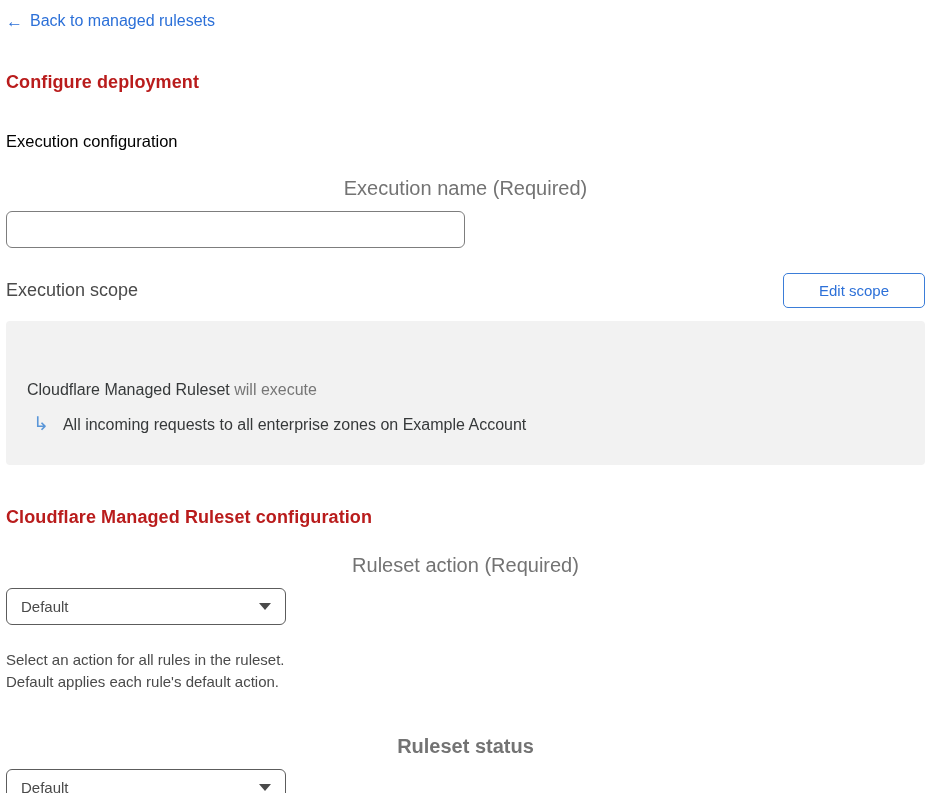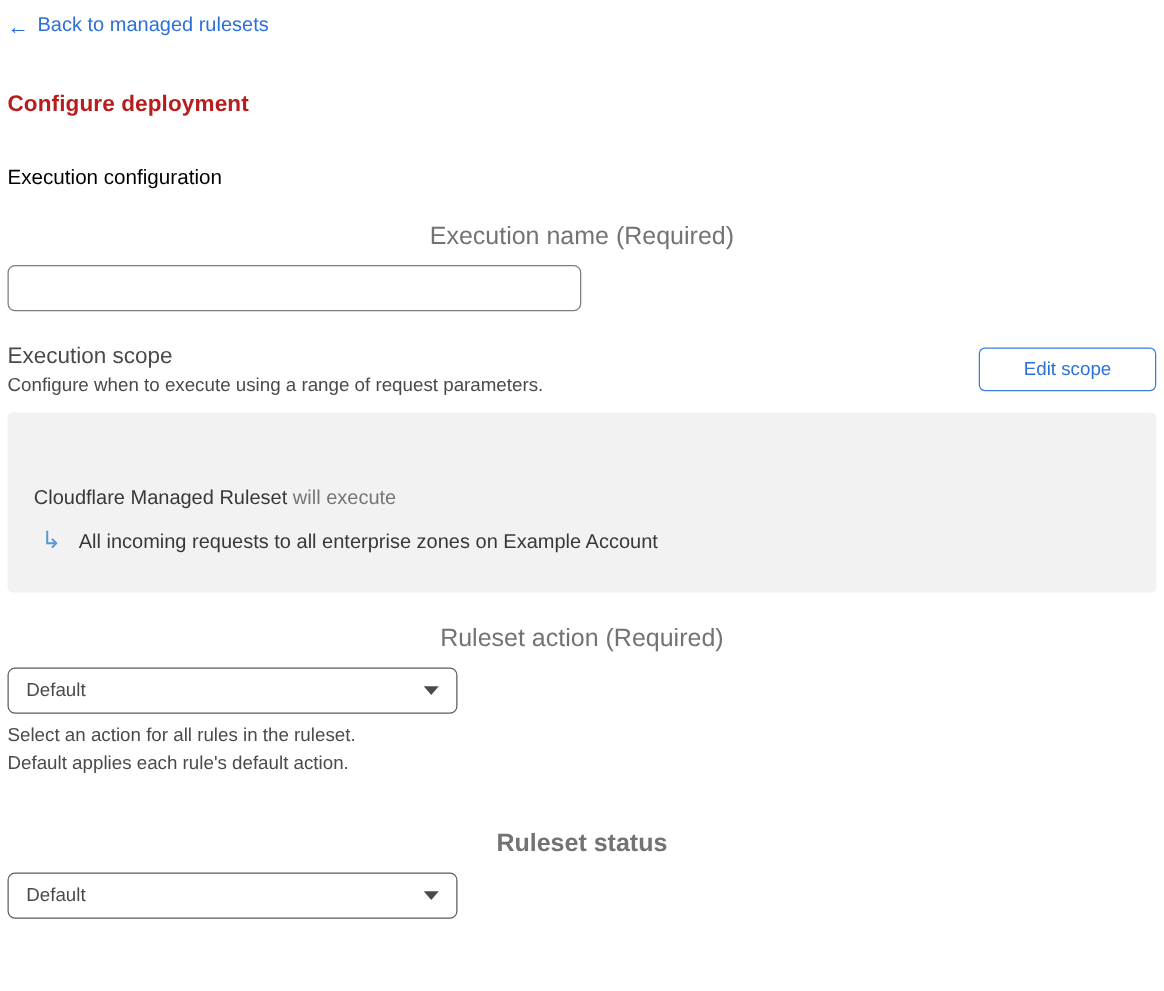--- a/index.html
+++ b/index.html
@@ -119,21 +119,21 @@
     font-size: 19px;
     line-height: 1;
     margin-left: 6px;
     position: relative;
     top: -2px;
   }
 
   
   .select-control {
     margin-top: 11px;
-    width: 360px;
+    width: 280px;
     height: 37px;
     border: 1px solid #5c5c5c;
     border-radius: 6px;
     background: #ffffff;
     display: flex;
     align-items: center;
     justify-content: space-between;
     padding: 0 14px;
     font-size: 15px;
     font-family: "Liberation Sans", sans-serif;
@@ -144,21 +144,21 @@
     width: 0; height: 0;
     border-left: 6px solid transparent;
     border-right: 6px solid transparent;
     border-top: 7px solid #4a4a4a;
     display: inline-block;
   }
 
   .help-text {
     font-size: 15px;
     color: #4a4a4a;
-    margin-top: 7px;
+    margin-top: 24px;
     line-height: 1.5;
   }
   .help-text div { margin-top: 0; }
 </style>
 </head>
 <body>
 
 <div class="page">
 
   <a class="back-link">
@@ -169,35 +169,35 @@
   <h1 class="page-title">Configure deployment</h1>
 
   <h2 class="section-title">Execution configuration</h2>
 
   <div class="field-label">Execution name (Required)</div>
   <input type="text" class="text-input" value="" style="">
 
   <div class="scope-row">
     <div class="scope-text">
       <div class="scope-label">Execution scope</div>
-      <div class="scope-desc">Configure when to execute using a range of request parameters.</div>
     </div>
     <button class="edit-scope-btn">Edit scope</button>
   </div>
 
   <div class="scope-box">
     <div class="line1">
       <span class="ruleset-name">Cloudflare Managed Ruleset</span><span class="will-execute"> will execute</span>
     </div>
     <div class="line2">
       <span class="branch-arrow">↳</span>
       <span>All incoming requests to all enterprise zones on Example Account</span>
     </div>
   </div>
 
+  <h1 class="page-title" style="margin-top:42px;">Cloudflare Managed Ruleset configuration</h1>
 
 
   <div class="field-label">Ruleset action (Required)</div>
   <div class="select-control">
     <span>Default</span>
     <span class="caret"></span>
   </div>
   <div class="help-text">
     <div>Select an action for all rules in the ruleset.</div>
     <div>Default applies each rule's default action.</div>

